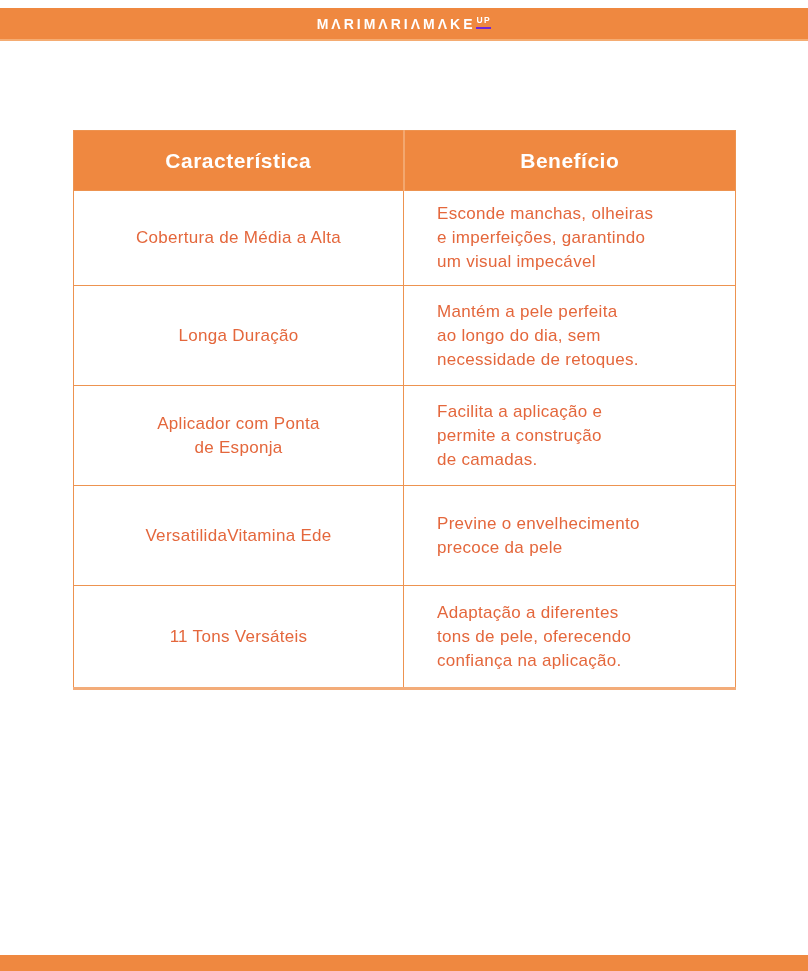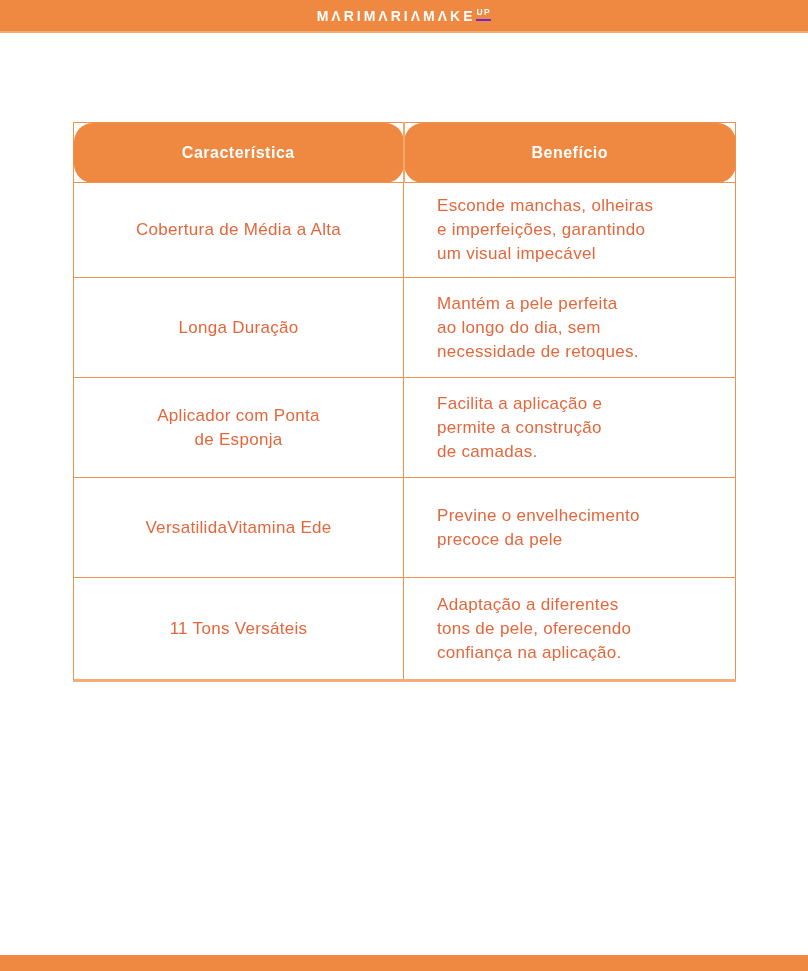--- a/index.html
+++ b/index.html
@@ -9,21 +9,21 @@
     overflow: hidden;
     font-family: "Liberation Sans", "DejaVu Sans", sans-serif;
   }
   body { position: relative; }
 
   
   .top-bar {
     width: 808px; height: 33px;
     background: #EF8840;
     border-bottom: 2px solid #F5AC72;
-    display: flex; align-items: center; justify-content: center;
+    display: flex; align-items: center; justify-content: center; margin-top: 8px;
   }
   .logo {
     color: #ffffff;
     font-weight: bold;
     font-size: 14px;
     letter-spacing: 3px;
     display: flex; align-items: flex-start;
     line-height: 1;
     padding-top: 1px;
   }
@@ -46,26 +46,25 @@
     border-collapse: collapse;
     table-layout: fixed;
   }
   table.features col.c1 { width: 330px; }
   table.features col.c2 { width: 332px; }
 
   thead th {
     height: 60px;
     background: #EF8840;
     color: #ffffff;
-    font-size: 16px;
+    font-size: 21px;
     font-weight: bold;
     letter-spacing: 0.5px;
     text-align: center;
     vertical-align: middle;
-    border-radius: 19px;
   }
   thead th + th { border-left: 2px solid #F3A76F; margin-left: 20px; }
 
   tbody td {
     border: 1px solid #ED9350;
     color: #E4673C;
     font-size: 17px;
     line-height: 24px;
     letter-spacing: 0.3px;
     vertical-align: middle;

